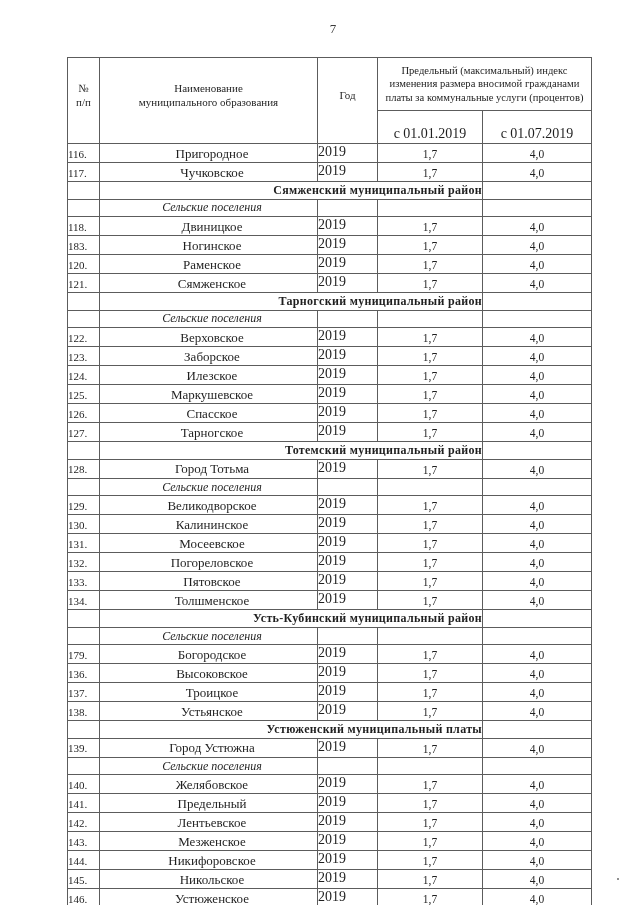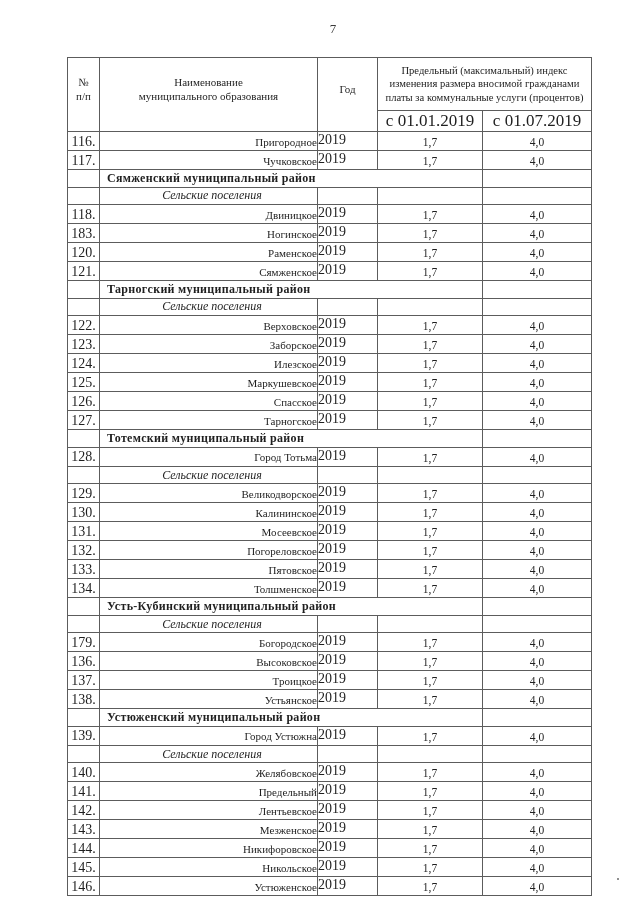--- a/index.html
+++ b/index.html
@@ -50,40 +50,39 @@
     font-size:11px;
     line-height:1.25;
     padding-bottom:10px;
   }
   .th-group{
     font-size:10.6px;
     line-height:1.24;
     padding:1px 3px;
   }
   .th-date{
-    font-size:17px;
+    font-size:14px;
     line-height:1;
-    padding:1px 0 2px 0;
+    padding:16px 0 2px 0;
   }
   tbody tr{height:17.55px;}
   td.c-num{
-    font-size:14px;
+    font-size:11px;
+    padding-top:1px;
+  }
+  td.c-name{
+    font-size:13px;
     text-align:center;
-    padding-top:1px;
-  }
-  td.c-name{
-    font-size:11px;
-    text-align:right;
     padding-left:7px;
     padding-top:1px;
   }
   td.c-section{
     font-size:12px;
     font-weight:bold;
-    text-align:left;
+    text-align:right;
     padding-left:7px;
     letter-spacing:0.3px;
     margin-left:21px;
   }
   td.c-sub{
     font-size:12px;
     font-style:italic;
     text-align:center;
     padding-left:7px;
   }
@@ -338,21 +337,21 @@
       </tr>
       <tr>
         <td class="c-num">138.</td>
         <td class="c-name">Устьянское</td>
         <td class="c-year">2019</td>
         <td class="c-val">1,7</td>
         <td class="c-val">4,0</td>
       </tr>
       <tr>
         <td class="c-num"></td>
-        <td class="c-section" colspan="3">Устюженский муниципальный район</td>
+        <td class="c-section" colspan="3">Устюженский муниципальный платы</td>
         <td class="c-val"></td>
       </tr>
       <tr>
         <td class="c-num">139.</td>
         <td class="c-name">Город Устюжна</td>
         <td class="c-year">2019</td>
         <td class="c-val">1,7</td>
         <td class="c-val">4,0</td>
       </tr>
       <tr>

